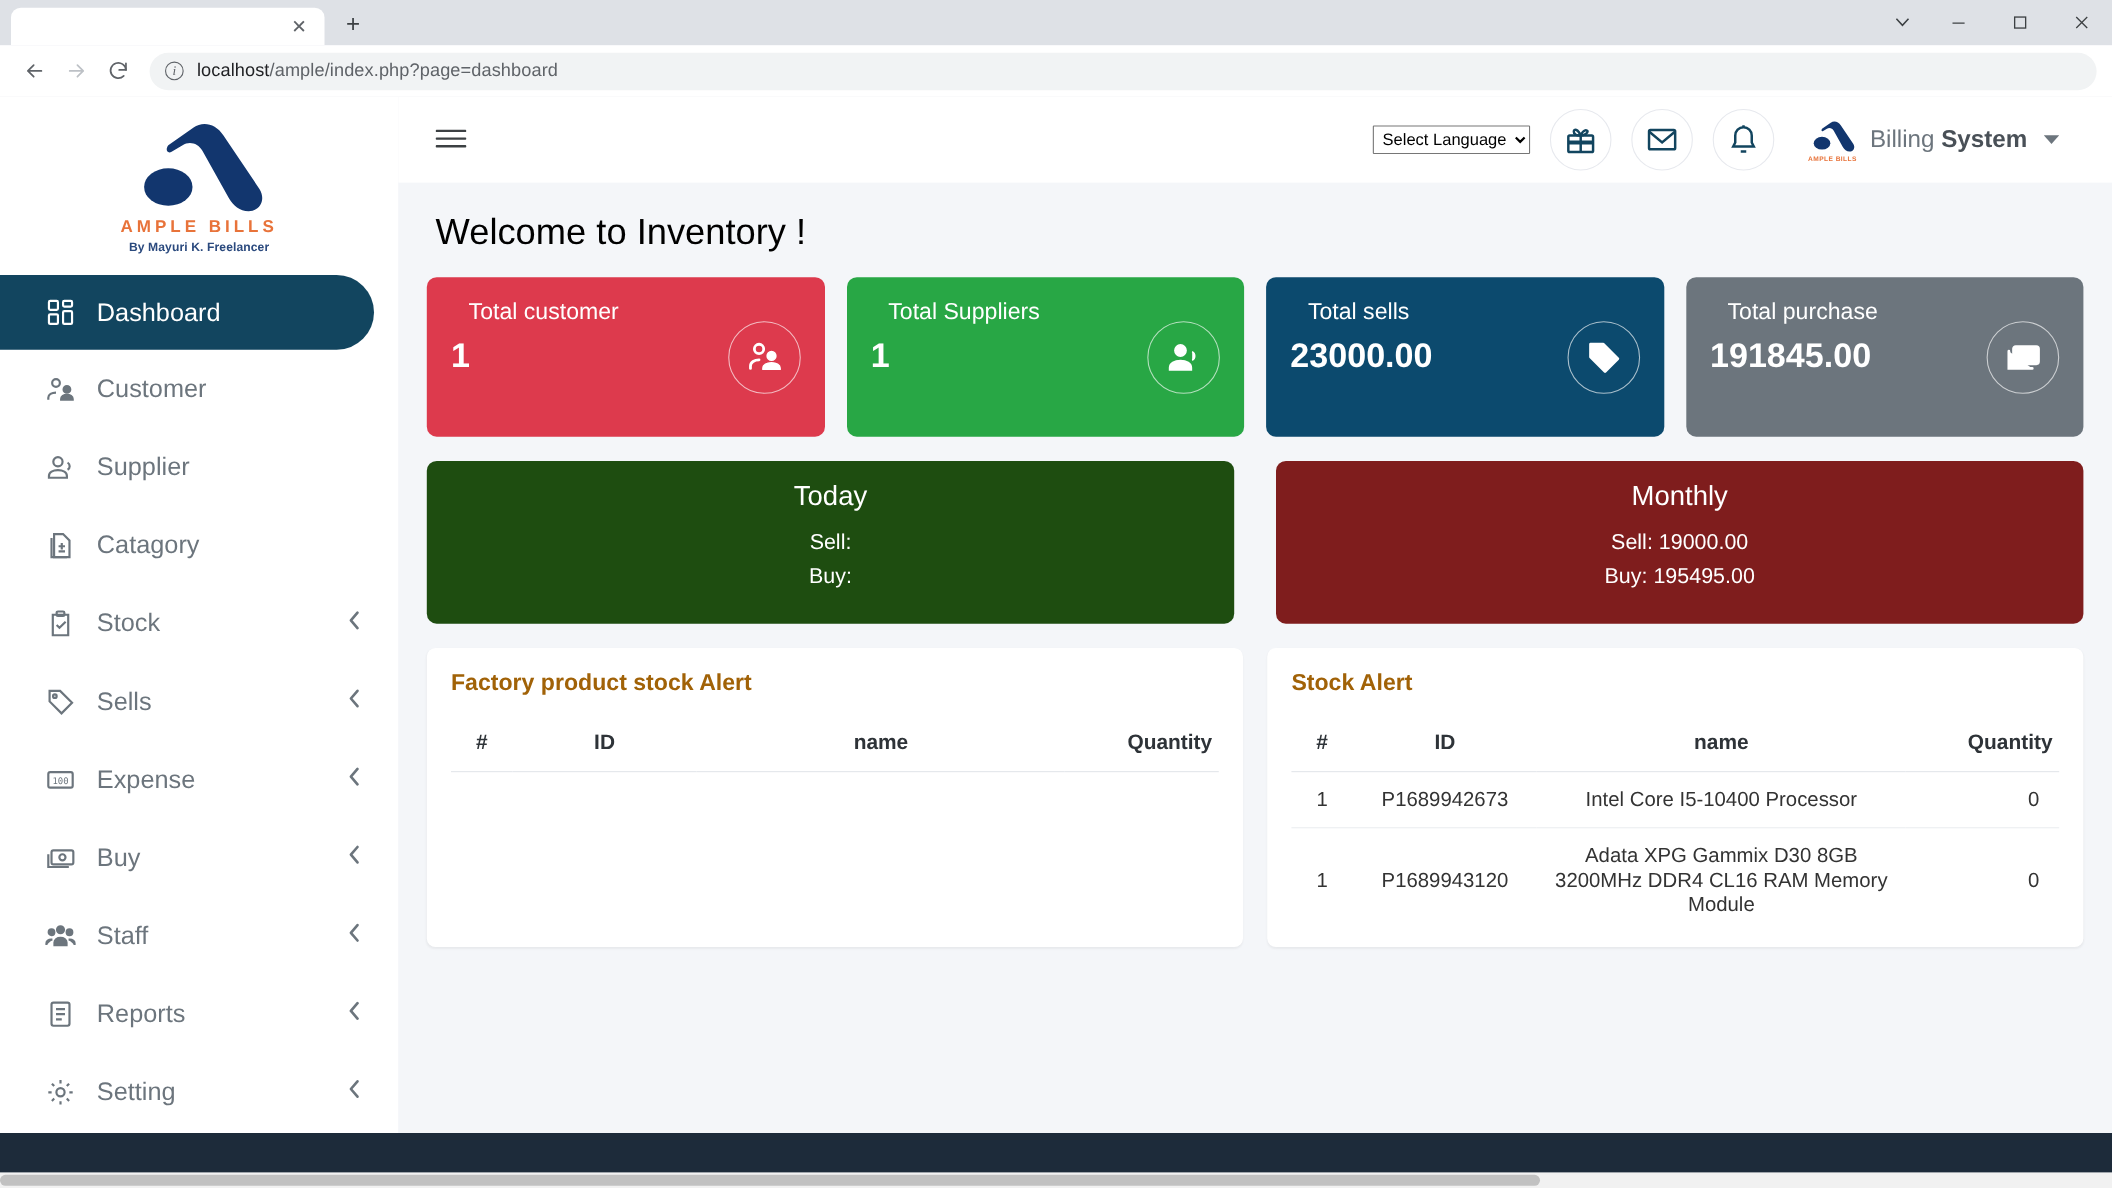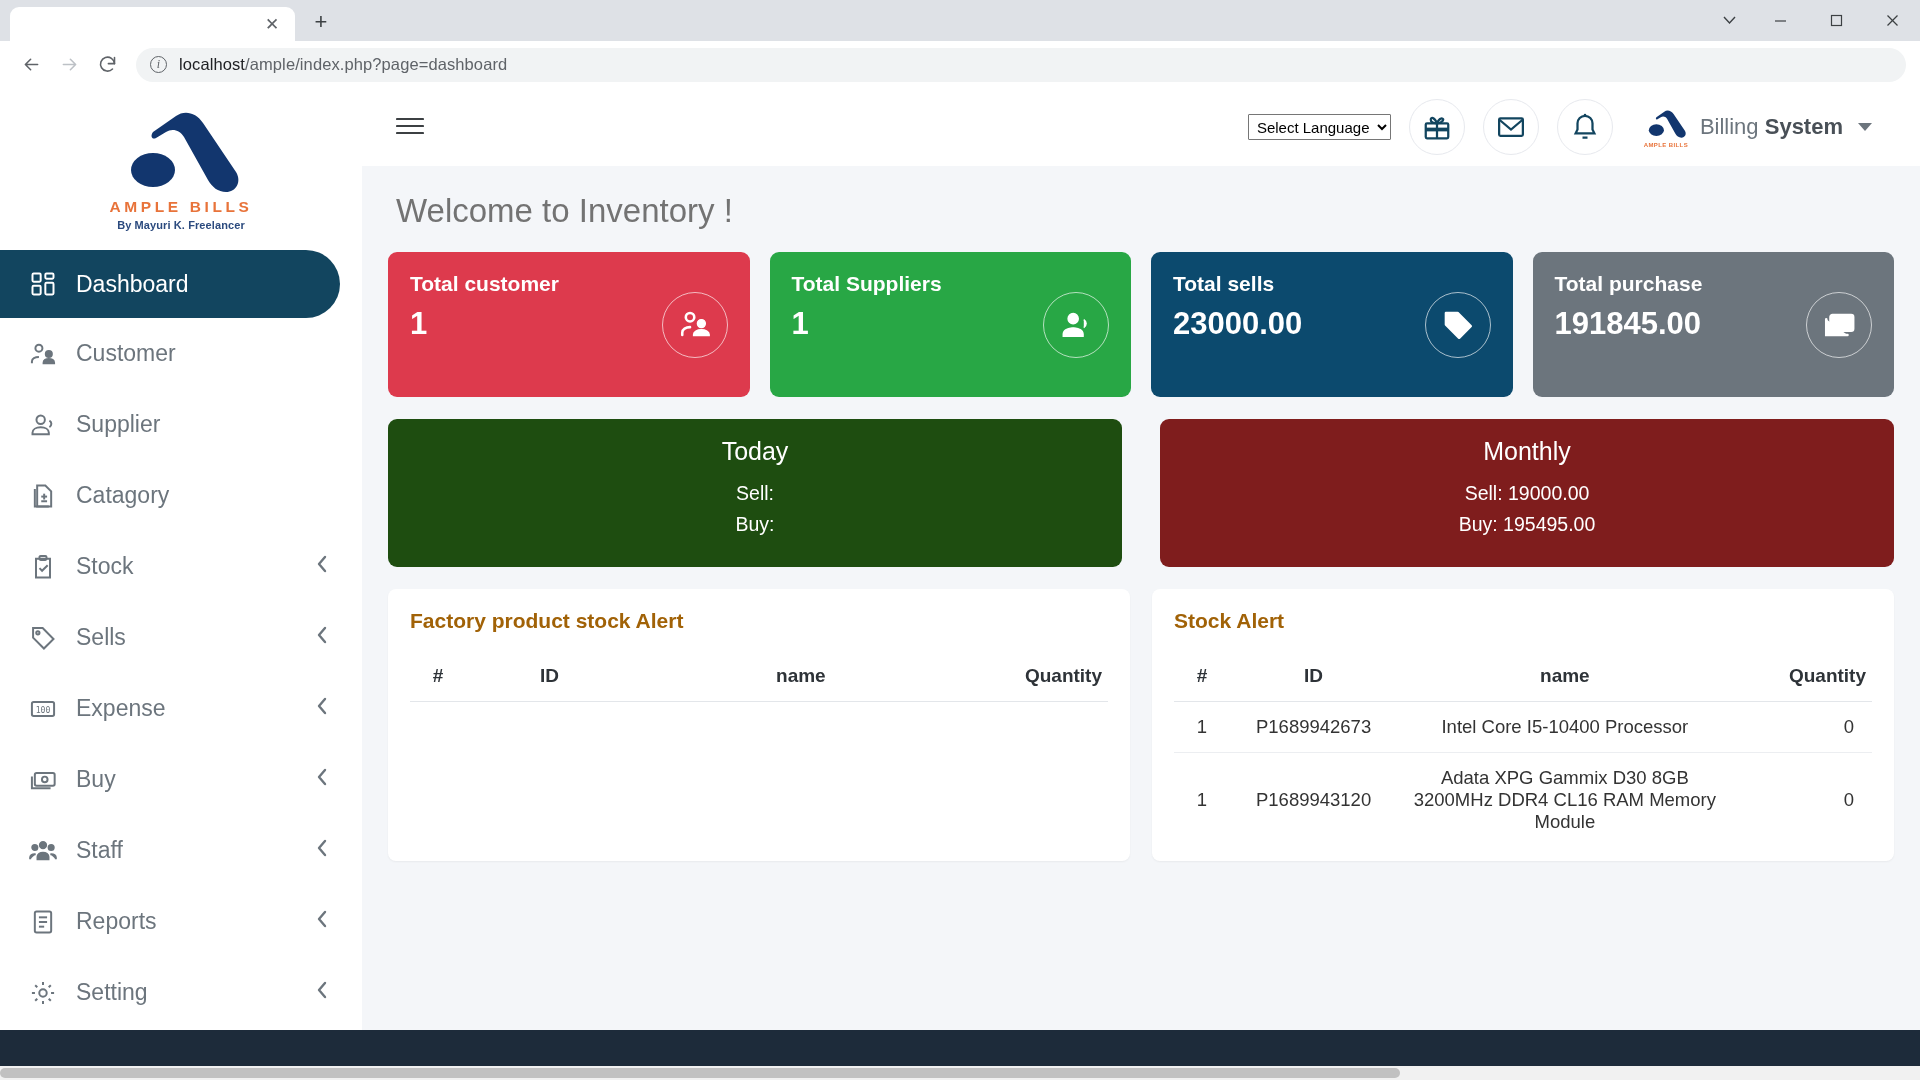--- a/index.html
+++ b/index.html
@@ -40,21 +40,21 @@
   
   .sidebar { width: 362px; background:#fff; flex:none; display:flex; flex-direction:column; }
   .brand { height: 158px; display:flex; flex-direction:column; align-items:center; justify-content:center; padding-top:6px; }
   .brand-mark { width: 134px; height: 84px; position:relative; }
   .brand-name { font-size:15.5px; letter-spacing: 3.6px; color:#e8733a; font-weight:700; margin-top:4px;}
   .brand-sub { font-size:11px; color:#2b4a7e; font-weight:700; margin-top:3px; letter-spacing:0.1px;}
 
   .nav { display:flex; flex-direction:column; padding-top: 4px; }
   .nav-item {
     height: 71px; display:flex; align-items:center; gap: 19px;
-    padding-left: 28px; padding-right: 34px; color:#6c757d; font-size:23px;
+    padding-left: 40px; padding-right: 34px; color:#6c757d; font-size:23px;
     position:relative; cursor:pointer;
   }
   .nav-item .ico { width:29px; height:29px; flex:none; display:flex; align-items:center; justify-content:center; }
   .nav-item .ico svg { width:28px; height:28px; stroke:#6c757d; fill:none; stroke-width:1.7; }
   .nav-item.active { background:#12455f; color:#fff; border-radius: 0 40px 40px 0; margin-right: 22px; height: 68px; }
   .nav-item.active .ico svg { stroke:#fff; fill:none; }
   .nav-label { flex:1; white-space:nowrap; }
   .chev { font-size:18px; color:#6c757d; font-weight:700; }
 
   
@@ -72,28 +72,28 @@
   }
   .round-btn svg { width:30px; height:30px; fill:none; stroke:#12455f; stroke-width:1.8; }
   .user-area { display:flex; align-items:center; gap:11px; margin-left:12px; }
   .mini-logo { width:46px; height:40px; position:relative; }
   .mini-logo .mtext { position:absolute; bottom:-1px; left:0; right:0; text-align:center; font-size:6px; letter-spacing:0.4px; color:#e8733a; font-weight:700;}
   .user-name { font-size:22px; color:#6c757d; }
   .user-name b { color:#495057; }
   .caret-dn { width:0;height:0;border-left:7px solid transparent;border-right:7px solid transparent;border-top:8px solid #6c757d; margin-left:4px;}
 
   .content { flex:1; padding: 22px 26px 0 26px; overflow:hidden; }
-  .page-title { font-size:33px; color:#737373; font-weight:400; margin: 4px 0 22px 8px; }
+  .page-title { font-size:33px; color:#000000; font-weight:400; margin: 4px 0 22px 8px; }
 
   .cards { display:grid; grid-template-columns: repeat(4, 1fr); gap: 20px; }
   .card {
     height: 145px; border-radius: 9px; padding: 20px 22px; color:#fff;
     position:relative; display:flex; flex-direction:column; justify-content:flex-start;
   }
-  .card-title { font-size:21px; font-weight:700; }
+  .card-title { font-size:21px; font-weight:400;margin-left:16px; }
   .card-value { font-size:31px; font-weight:700; margin-top:10px; }
   .card-icon {
     position:absolute; right: 22px; top: 50%; transform: translateY(-50%);
     width: 66px; height:66px; border-radius:50%; border:1.6px solid rgba(255,255,255,.65);
     display:flex; align-items:center; justify-content:center;
   }
   .card-icon svg { width:34px; height:34px; fill:#fff; stroke:#fff; }
 
   .panels { display:grid; grid-template-columns: 1fr 1fr; gap: 38px; margin-top: 22px; }
   .panel { border-radius:9px; padding: 18px 20px 26px; color:#fff; text-align:center; min-height: 148px; }

